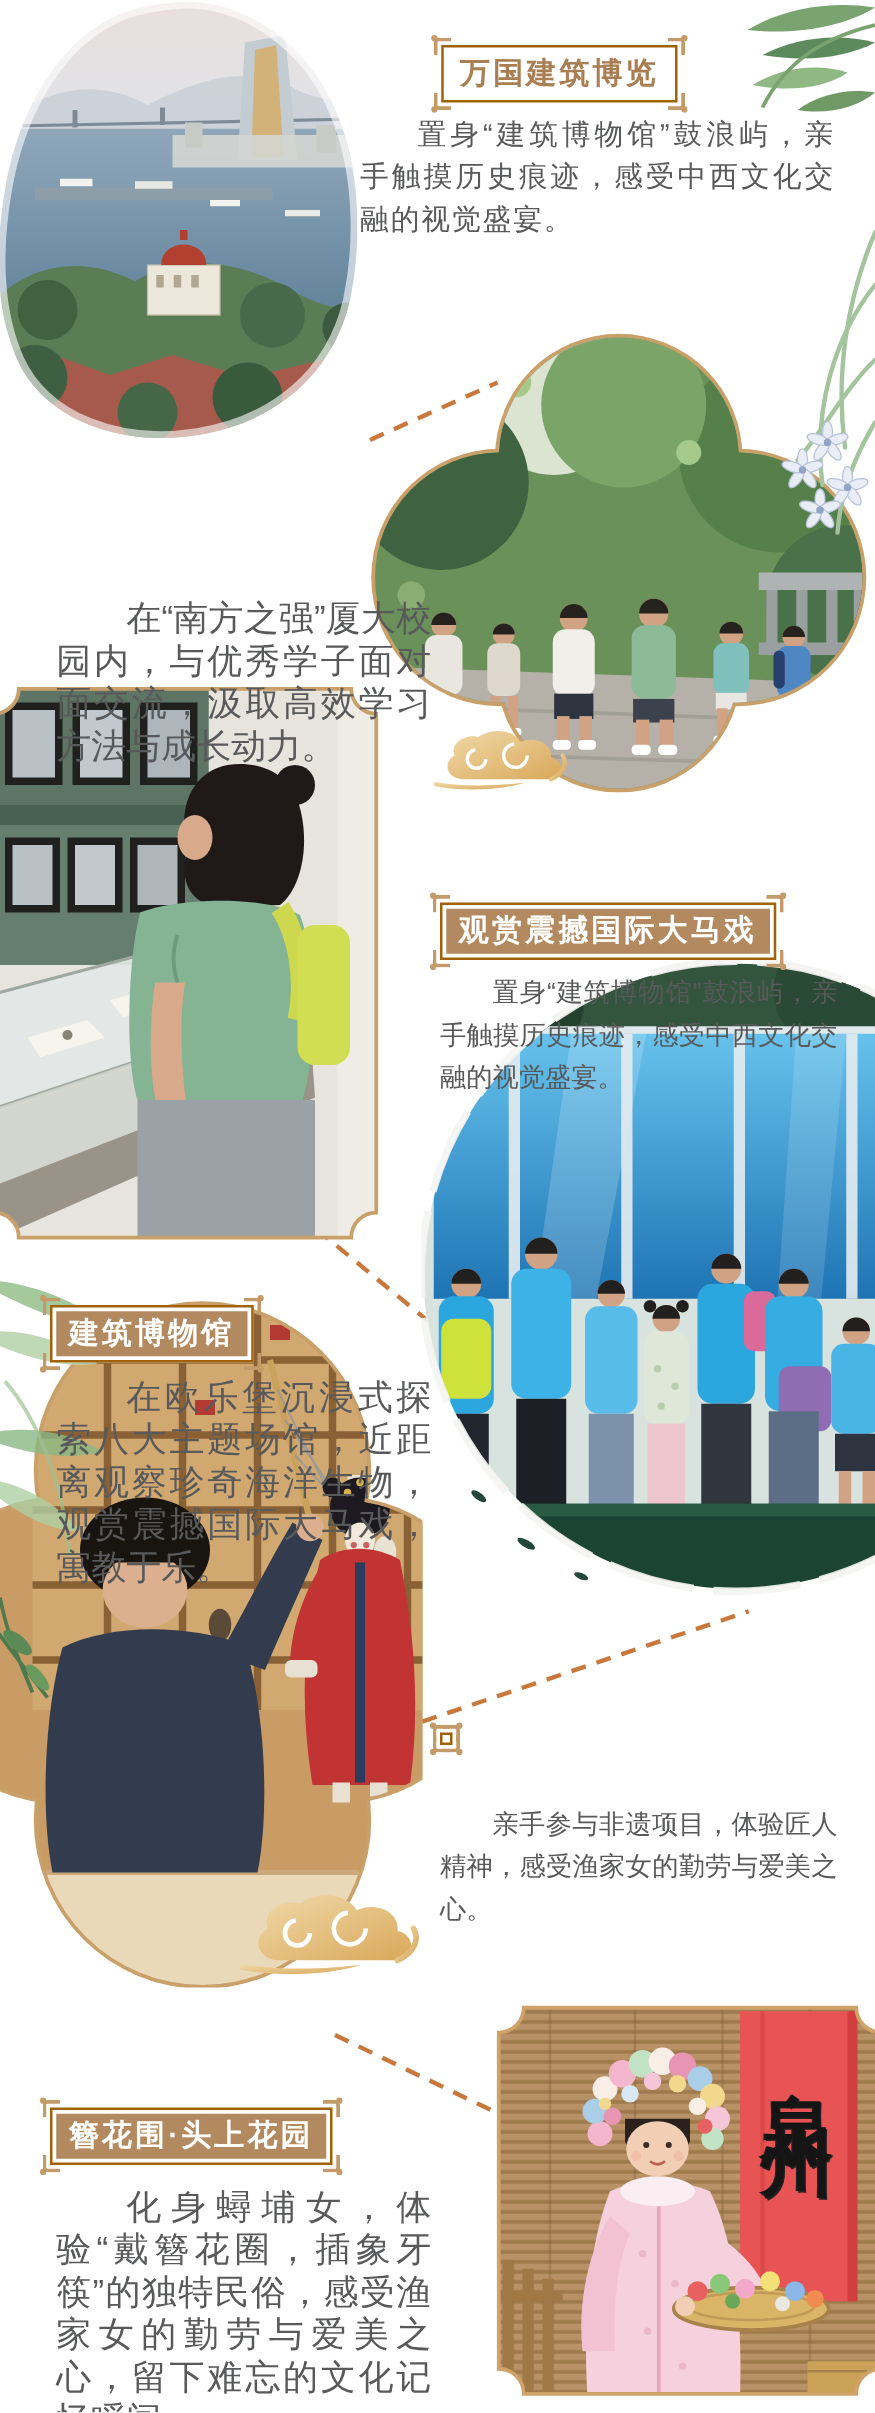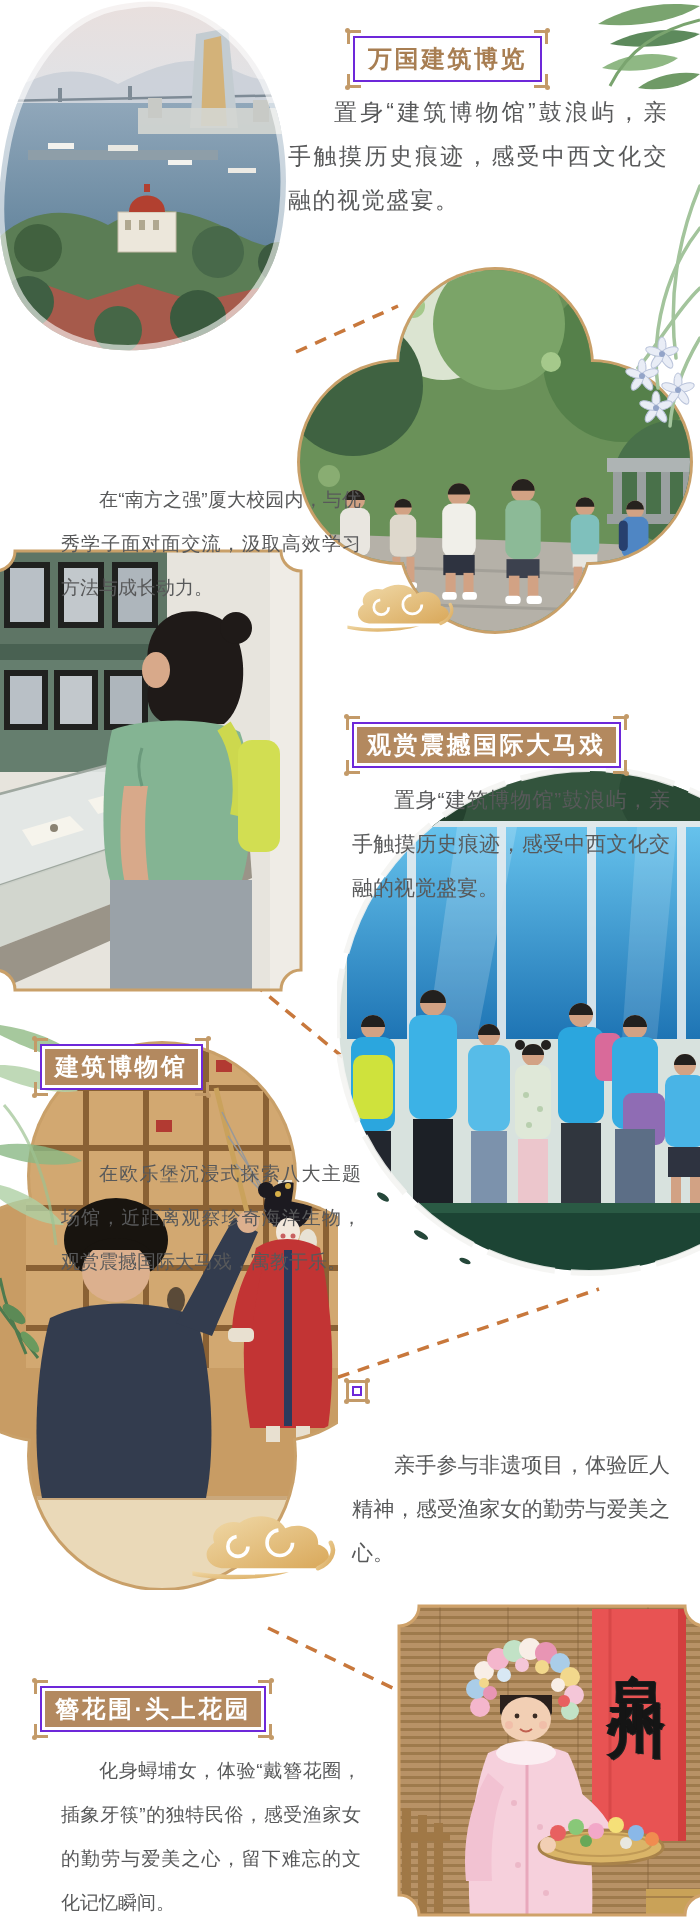--- a/index.html
+++ b/index.html
@@ -1,37 +1,37 @@
 <!DOCTYPE html>
 <html><head>
 <meta charset="utf-8">
 <style>
   html,body{margin:0;padding:0;background:#ffffff;}
   .canvas{position:relative;width:700px;height:1930px;background:#fff;overflow:hidden;
           font-family:"Liberation Sans","DejaVu Sans",sans-serif;}
   .abs{position:absolute;}
   svg{display:block;}
   
-  .badge{position:absolute;border:2px solid #6d28d9;background:#fff;padding:3px;z-index:30;}
+  .badge{position:absolute;border:2px solid #a16207;background:#fff;padding:3px;z-index:30;}
   .badge .inner{display:block;white-space:nowrap;font-weight:bold;font-size:24px;
                 letter-spacing:2.5px;padding:6px 10px;line-height:1;color:#a87e52;background:#fff;}
   .badge.filled .inner{background:#b3895f;color:#ffffff;}
   .badge .c{position:absolute;width:11px;height:11px;pointer-events:none;}
   .badge .c::before{content:"";position:absolute;width:11px;height:11px;border:0 solid #c39a68;}
   .badge .c::after{content:"";position:absolute;width:5px;height:5px;background:#c39a68;border-radius:50%;}
   .c.tl{left:-8px;top:-8px}.c.tl::before{border-left-width:3px;border-top-width:3px;border-top-left-radius:4px}.c.tl::after{left:-2px;top:-2px}
   .c.tr{right:-8px;top:-8px}.c.tr::before{border-right-width:3px;border-top-width:3px;border-top-right-radius:4px;right:0}.c.tr::after{right:-2px;top:-2px}
   .c.bl{left:-8px;bottom:-8px}.c.bl::before{border-left-width:3px;border-bottom-width:3px;border-bottom-left-radius:4px;bottom:0}.c.bl::after{left:-2px;bottom:-2px}
   .c.br{right:-8px;bottom:-8px}.c.br::before{border-right-width:3px;border-bottom-width:3px;border-bottom-right-radius:4px;right:0;bottom:0}.c.br::after{right:-2px;bottom:-2px}
   
   .para{position:absolute;margin:0;color:#58595a;text-align:justify;text-indent:2em;
-        line-height:44px;z-index:25;}
+        line-height:34px;z-index:25;}
   .para.big{font-size:23px;letter-spacing:1.5px;}
   .para.mid{font-size:21px;letter-spacing:0;}
-  .para.small{font-size:19px;letter-spacing:0;margin-left:16px;}
+  .para.small{font-size:28px;letter-spacing:0;}
   
   .banner-text{position:absolute;writing-mode:vertical-rl;text-orientation:upright;
         font-weight:900;color:#151515;font-size:58px;letter-spacing:26px;z-index:22;
         text-shadow:1px 1px 0 #222,-1px 0 0 #222;}
   .deco{z-index:12;}
   .photo{z-index:10;}
   .overlay-lines{z-index:8;pointer-events:none;}
   .cloud{z-index:20;}
 </style>
 </head>
@@ -586,17 +586,17 @@
     <i class="c tl"></i>
       <i class="c tr"></i>
       <i class="c bl"></i>
       <i class="c br"></i>
     <span class="inner">簪花围·头上花园</span>
   </div>
 
   <p class="para big" style="left:288px;top:90px;width:380px">置身“建筑博物馆”鼓浪屿，亲手触摸历史痕迹，感受中西文化交融的视觉盛宴。</p>
   <p class="para small" style="left:45px;top:478px;width:300px">在“南方之强”厦大校园内，与优秀学子面对面交流，汲取高效学习方法与成长动力。</p>
   <p class="para mid" style="left:352px;top:778px;width:318px">置身“建筑博物馆”鼓浪屿，亲手触摸历史痕迹，感受中西文化交融的视觉盛宴。</p>
-  <p class="para small" style="left:45px;top:1152px;width:300px">在欧乐堡沉浸式探索八大主题场馆，近距离观察珍奇海洋生物，观赏震撼国际大马戏，寓教于乐。</p>
+  <p class="para small" style="left:45px;top:1101px;width:300px">在欧乐堡沉浸式探索八大主题场馆，近距离观察珍奇海洋生物，观赏震撼国际大马戏，寓教于乐。</p>
   <p class="para mid" style="left:352px;top:1443px;width:318px">亲手参与非遗项目，体验匠人精神，感受渔家女的勤劳与爱美之心。</p>
   <p class="para small" style="left:45px;top:1749px;width:300px">化身蟳埔女，体验“戴簪花圈，插象牙筷”的独特民俗，感受渔家女的勤劳与爱美之心，留下难忘的文化记忆瞬间。</p>
 
 </div>
 
 </body></html>

